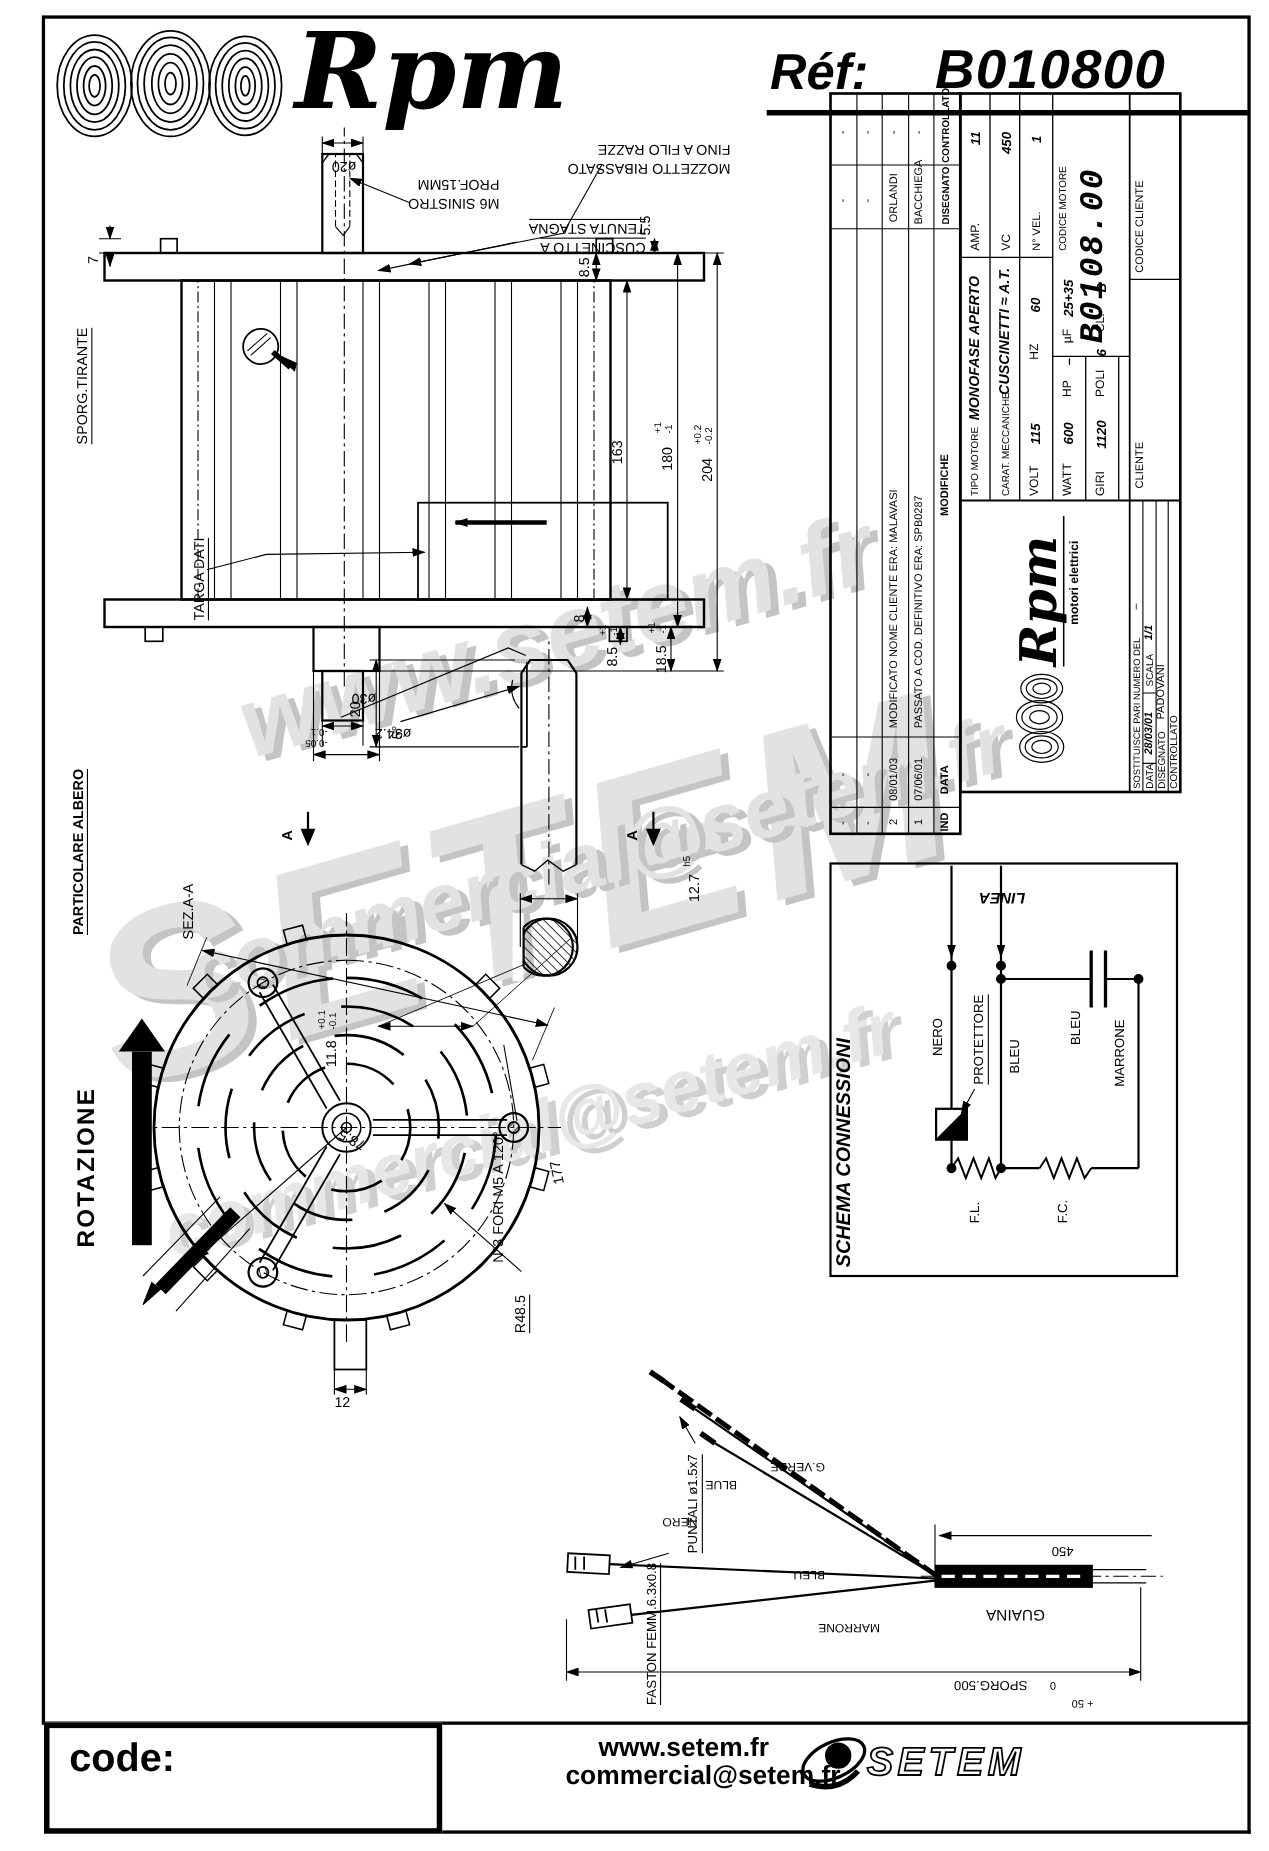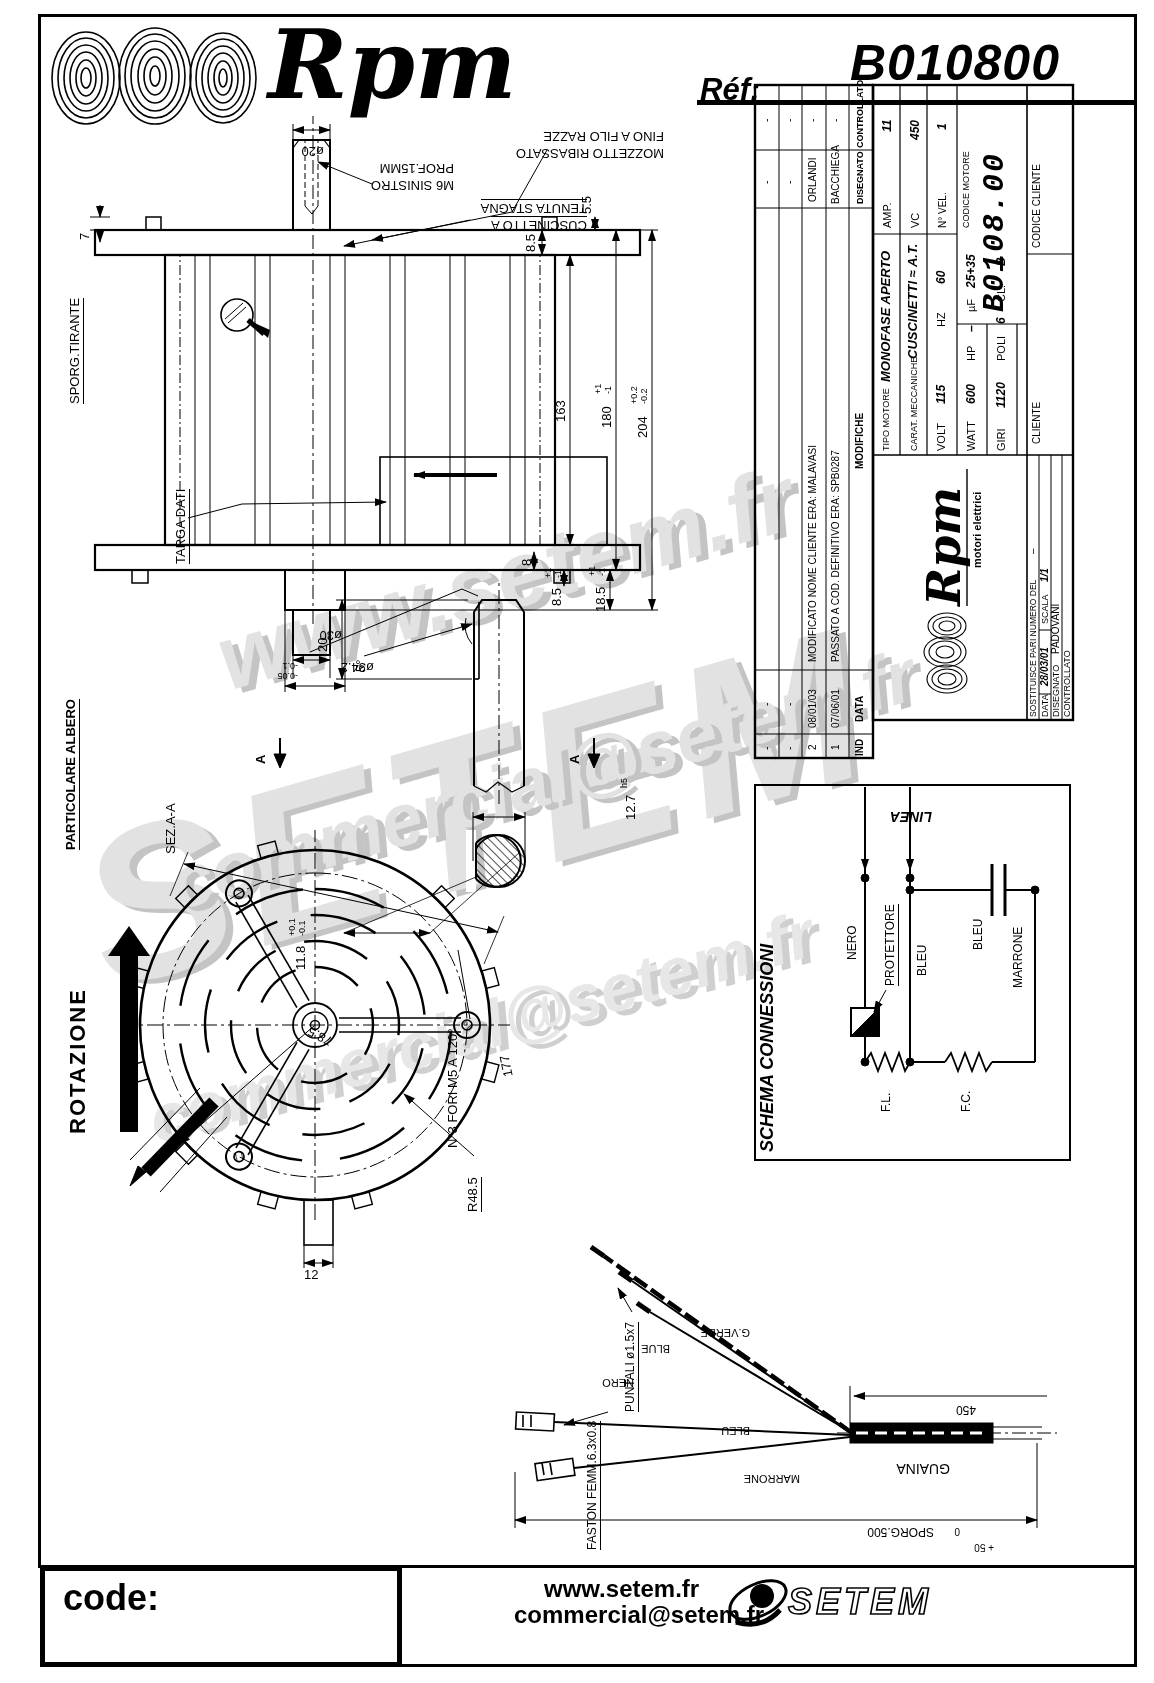--- a/index.html
+++ b/index.html
@@ -61,21 +61,21 @@
       <ellipse cx="175" cy="52" rx="21" ry="32"></ellipse>
         <ellipse cx="175" cy="52" rx="15" ry="25"></ellipse>
       <ellipse cx="175" cy="52" rx="9" ry="17"></ellipse>
         <ellipse cx="175" cy="52" rx="4" ry="9"></ellipse>
     </g>
   </svg>
 </div>
 <div class="abs hdr" style="left:268px;top:8px;font-family:'DejaVu Serif','Liberation Serif',serif;
      font-size:96px;font-weight:bold;font-style:italic;">Rpm</div>
 
-<div class="abs hdr" style="left:700px;top:38px;font-size:31px;font-weight:bold;font-style:italic;margin-top:34px;">Réf:</div>
+<div class="abs hdr" style="left:700px;top:38px;font-size:46px;font-weight:bold;font-style:italic;">Réf:</div>
 <div class="abs hdr" style="left:850px;top:34px;font-size:50px;font-weight:bold;font-style:italic;letter-spacing:1px;">B010800</div>
 <div class="abs hdr" style="left:697px;top:100px;width:438px;height:5px;background:#000;"></div>
 
 <div id="land">
 
 <svg class="abs" style="left:0;top:0;" width="1546" height="1091" viewBox="0 0 1546 1091">
   <defs>
     <marker id="ma" markerUnits="userSpaceOnUse" markerWidth="12" markerHeight="8" refX="11" refY="4" orient="auto-start-reverse">
       <path d="M0,0 L12,4 L0,8 Z" fill="#000"></path>
     </marker>

